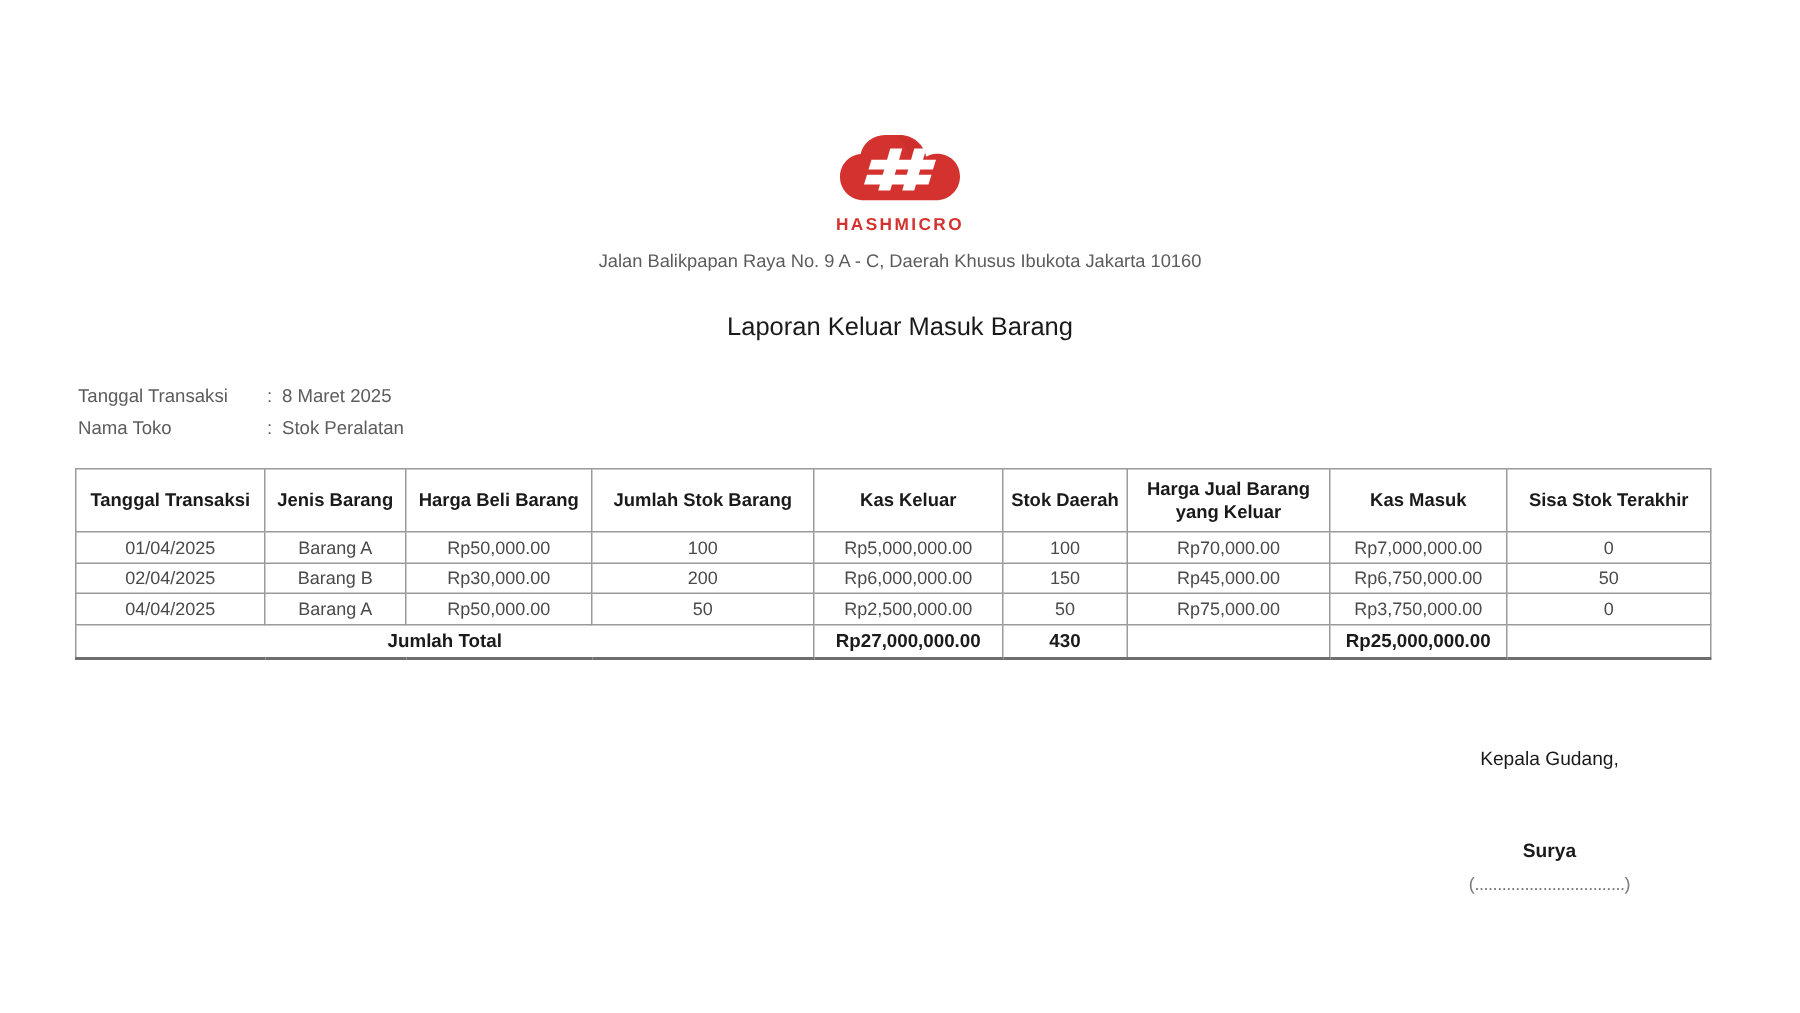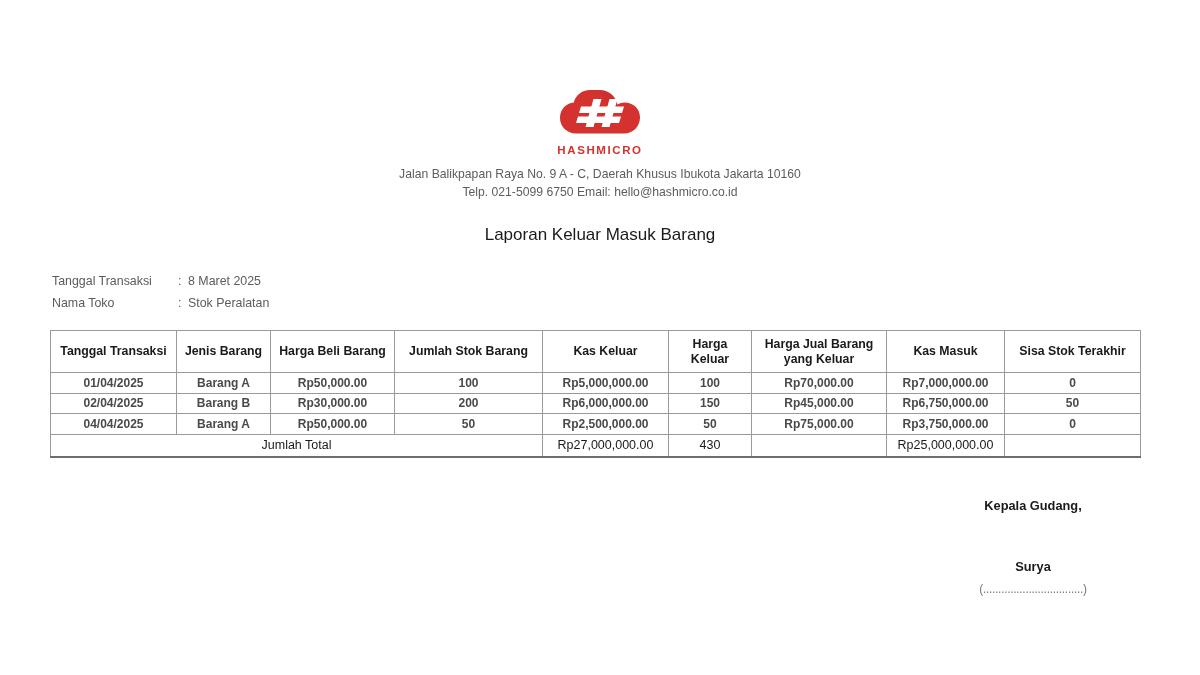--- a/index.html
+++ b/index.html
@@ -96,37 +96,37 @@
     table-layout: fixed;
     font-size: 12px;
   }
   table.report th,
   table.report td {
     border: 1px solid #9a9a9a;
     padding: 4px 4px;
     text-align: center;
     vertical-align: middle;
     color: #4a4a4a;
-    font-weight: bold;
+    font-weight: normal;
     line-height: 1.2;
   }
   table.report thead th {
     font-weight: bold;
     color: #1a1a1a;
     font-size: 12.3px;
     height: 42px;
     padding: 3px 5px;
   }
   table.report tbody td {
     height: 20.5px;
     padding: 2px 4px;
     font-size: 12px;
   }
   table.report tr.total-row td {
-    font-weight: normal;
+    font-weight: bold;
     color: #1a1a1a;
     height: 23px;
     font-size: 12.5px;
   }
   table.report { border: 1px solid #8a8a8a; }
   table.report tr.total-row td { border-bottom: 2px solid #6e6e6e; }
 
   
   col.c0 { width: 126px; }
   col.c1 { width: 94px; }
@@ -141,21 +141,21 @@
   
   .signature {
     position: absolute;
     right: 62px;
     top: 498px;
     width: 210px;
     text-align: center;
   }
   .sign-title {
     font-size: 12.8px;
-    font-weight: bold;
+    font-weight: normal;
     color: #1a1a1a;
   }
   .sign-name {
     margin-top: 46px;
     font-size: 12.8px;
     font-weight: bold;
     color: #1a1a1a;
   }
   .sign-line {
     margin-top: 8px;
@@ -186,21 +186,20 @@
           <polygon points="48.5,11 56.5,11 48.5,39 40.5,39"></polygon>
           <polygon points="64.5,11 72.5,11 64.5,39 56.5,39"></polygon>
           <polygon points="36,18.5 79,18.5 77,25 34,25"></polygon>
           <polygon points="33,28.5 76,28.5 74,35 31,35"></polygon>
         </g>
       </svg>
       <span class="logo-word">HASHMICRO</span>
     </div>
     <div class="company-addr">
       <div>Jalan Balikpapan Raya No. 9 A - C, Daerah Khusus Ibukota Jakarta 10160</div>
-      <div>Telp. 021-5099 6750 Email: hello@hashmicro.co.id</div>
     </div>
   </div>
 
   <div class="report-title">Laporan Keluar Masuk Barang</div>
 
   <div class="meta">
     <div class="meta-row">
       <span class="meta-label">Tanggal Transaksi</span>
       <span class="meta-sep">:</span>
       <span class="meta-value">8 Maret 2025</span>
@@ -225,21 +224,21 @@
           <col class="c7">
           <col class="c8">
       </colgroup>
       <thead>
         <tr>
           <th>Tanggal Transaksi</th>
           <th>Jenis Barang</th>
           <th>Harga Beli Barang</th>
           <th>Jumlah Stok Barang</th>
           <th>Kas Keluar</th>
-          <th>Harga Keluar</th>
+          <th>Stok Daerah</th>
           <th>Harga Jual Barang yang Keluar</th>
           <th>Kas Masuk</th>
           <th>Sisa Stok Terakhir</th>
         </tr>
       </thead>
       <tbody>
         <tr>
           <td>01/04/2025</td>
           <td>Barang A</td>
           <td>Rp50,000.00</td>

